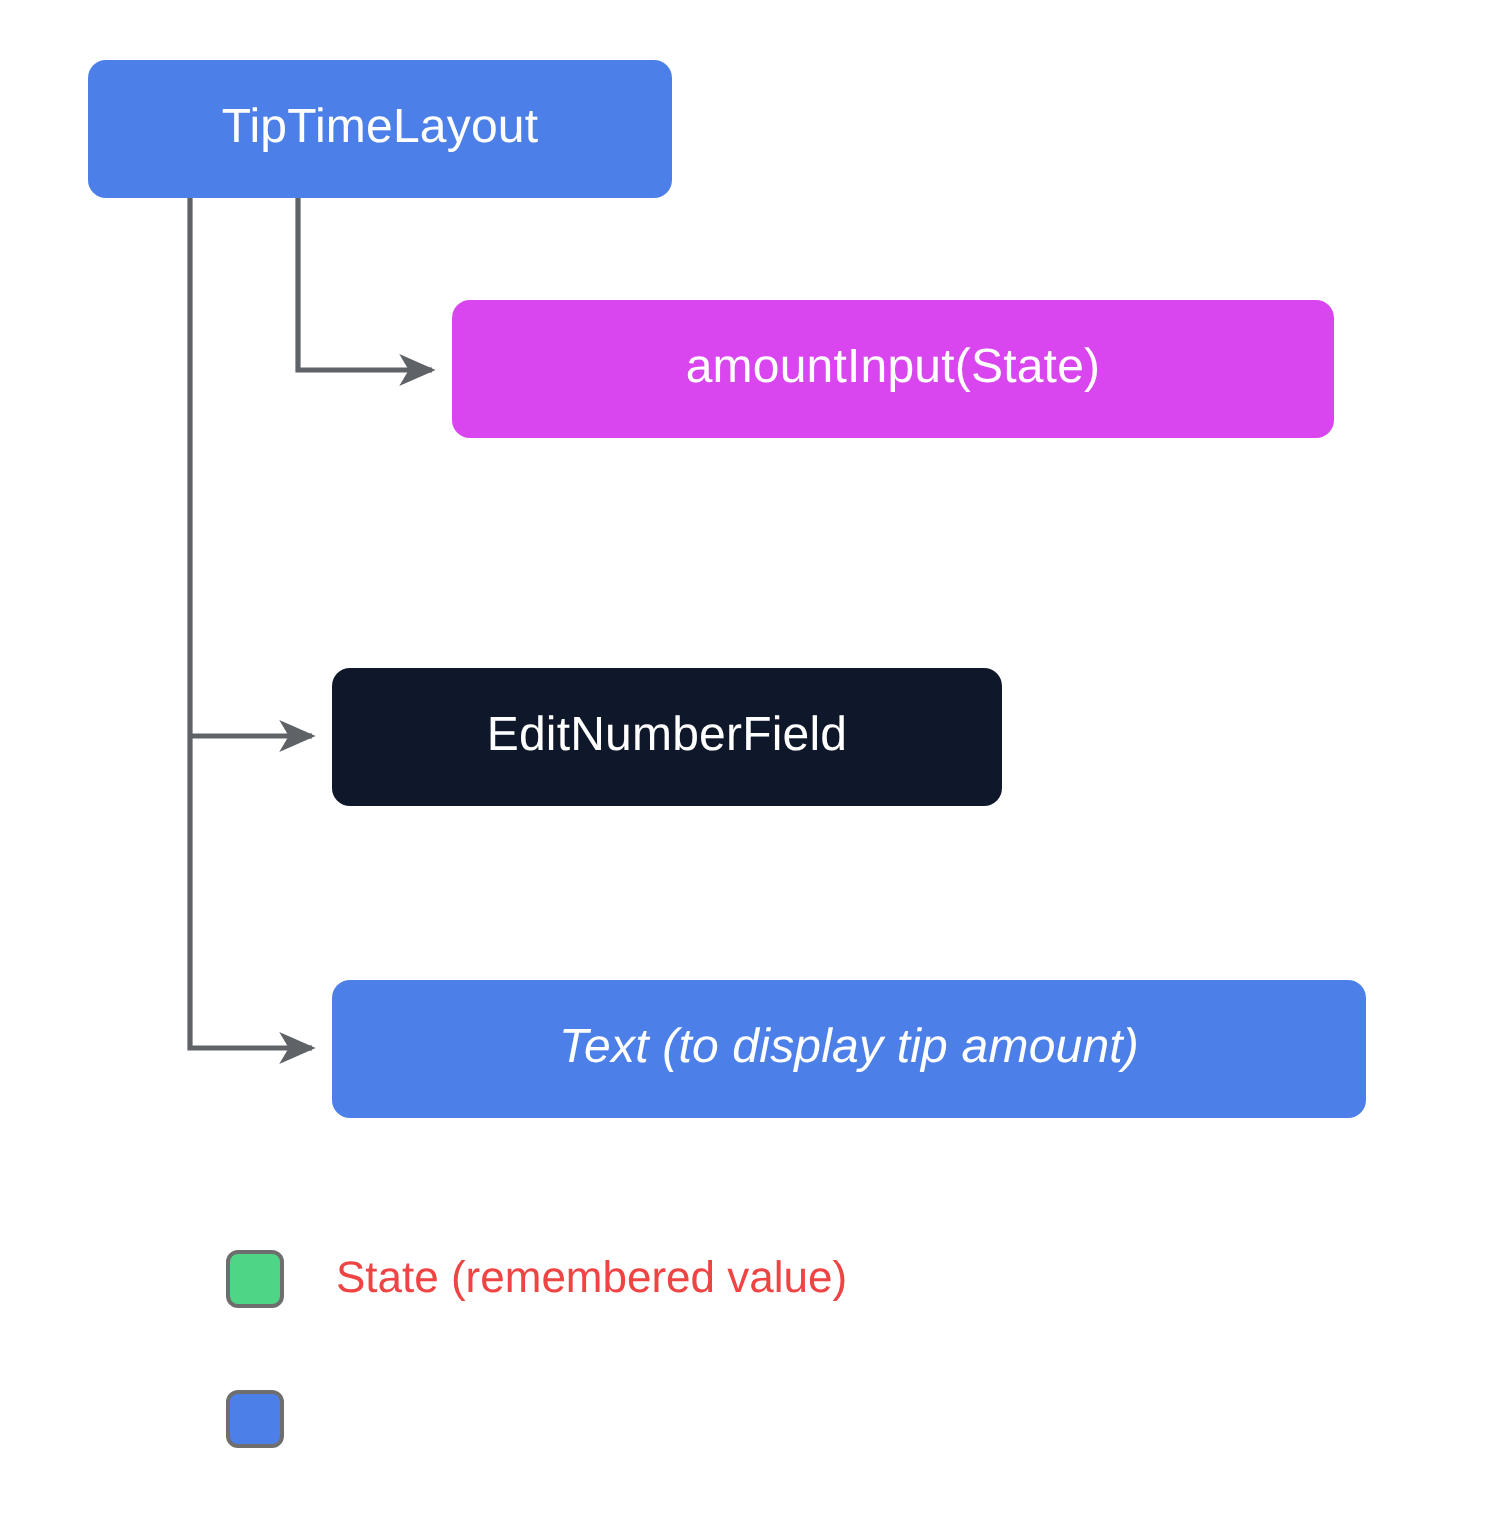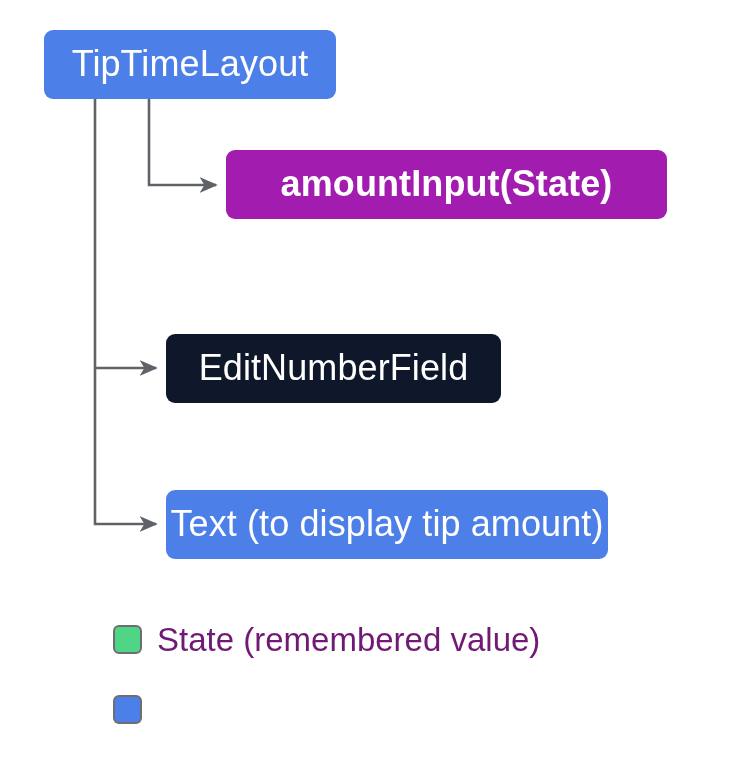--- a/index.html
+++ b/index.html
@@ -32,21 +32,21 @@
 
   
   .node {
     position: absolute;
     box-sizing: border-box;
     border-radius: 9px;
     display: flex;
     align-items: center;
     justify-content: center;
     color: #ffffff;
-    font-size: 36px;
+    font-size: 24px;
     font-weight: 400;
     letter-spacing: 0.1px;
     line-height: 1;
     white-space: nowrap;
     user-select: none;
   }
   .node-label {
     display: block;
     padding-bottom: 2px;
   }
@@ -54,21 +54,21 @@
   #node-tiptimelayout {
     left: 44px;  top: 30px;  width: 292px;  height: 69px;
   }
   #node-amountinput {
     left: 226px; top: 150px; width: 441px; height: 69px;
   }
   #node-editnumberfield {
     left: 166px; top: 334px; width: 335px; height: 69px;
   }
   #node-text {
-    left: 166px; top: 490px; width: 442px; height: 69px;
+    left: 166px; top: 490px; width: 517px; height: 69px; font-style: italic;
   }
 
   
   #legend {
     position: absolute;
     left: 113px;
     top: 622px;
   }
   .legend-row {
     display: flex;
@@ -80,23 +80,23 @@
 
   .legend-swatch {
     width: 29px;
     height: 29px;
     border-radius: 6px;
     border: 2px solid #6e6e6e;
     box-sizing: border-box;
     flex: 0 0 auto;
   }
   .legend-text {
-    margin-left: 15px;
-    font-size: 33px;
-    color: #701a75;
+    margin-left: 26px;
+    font-size: 22px;
+    color: #ef4444;
     line-height: 1;
     white-space: nowrap;
   }
 </style>
 </head>
 <body>
 
 <div id="diagram-root">
 
   <svg id="connectors" viewBox="0 0 748 769" width="748" height="769" xmlns="http://www.w3.org/2000/svg">
@@ -110,21 +110,21 @@
 
     <path d="M 95 99 L 95 524 L 156 524" fill="none" stroke="#5f6368" stroke-width="2.6" marker-end="url(#arrowhead)"></path>
 
     <path d="M 95 368 L 156 368" fill="none" stroke="#5f6368" stroke-width="2.6" marker-end="url(#arrowhead)"></path>
   </svg>
 
   <div class="node" id="node-tiptimelayout" style="background:#4C80E8;">
     <span class="node-label">TipTimeLayout</span>
   </div>
 
-  <div class="node" id="node-amountinput" style="background:#a21caf;font-weight:bold;">
+  <div class="node" id="node-amountinput" style="background:#d946ef;">
     <span class="node-label">amountInput(State)</span>
   </div>
 
   <div class="node" id="node-editnumberfield" style="background:#0f172a;">
     <span class="node-label">EditNumberField</span>
   </div>
 
   <div class="node" id="node-text" style="background:#4C80E8;">
     <span class="node-label">Text (to display tip amount)</span>
   </div>

